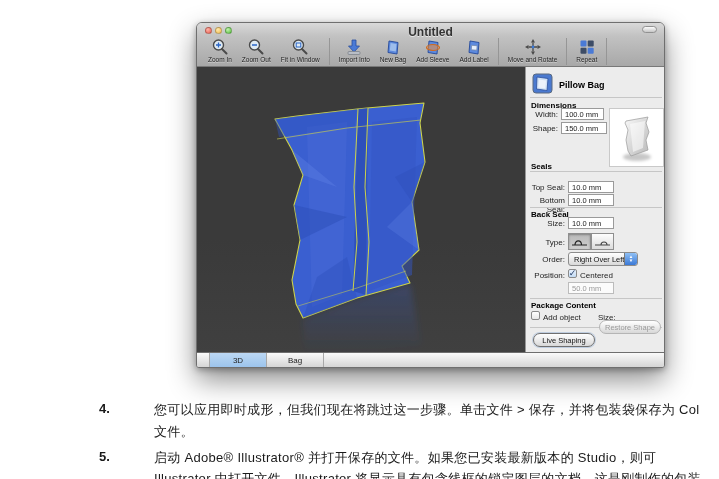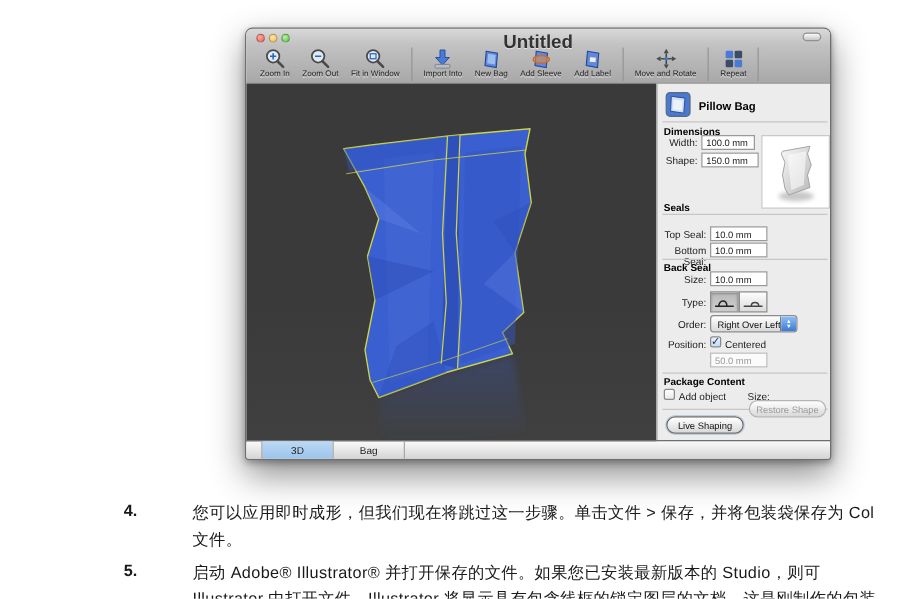--- a/index.html
+++ b/index.html
@@ -14,21 +14,21 @@
     box-shadow:0 12px 28px rgba(0,0,0,.45), 0 2px 6px rgba(0,0,0,.3);
     background:#ececec;box-sizing:border-box;overflow:hidden;
   }
   .chrome-header{
     position:absolute;left:0;top:0;right:0;height:44px;
     background:linear-gradient(#d9d9d9,#c2c2c2 30%,#a8a8a8);
     border-bottom:1px solid #787878;box-sizing:border-box;
   }
   .window-title{
     position:absolute;top:2px;left:0;right:0;text-align:center;
-    font-size:15px;font-weight:bold;color:#333;text-shadow:0 1px 0 rgba(255,255,255,.6);
+    font-size:12px;font-weight:bold;color:#333;text-shadow:0 1px 0 rgba(255,255,255,.6);
   }
   .traffic{position:absolute;top:4px;left:8px;display:flex;gap:3px;}
   .light{width:7px;height:7px;border-radius:50%;box-sizing:border-box;border:1px solid rgba(0,0,0,.25);}
   .light.red{background:radial-gradient(circle at 35% 30%, #ffb3a8, #ec5f50);}
   .light.yellow{background:radial-gradient(circle at 35% 30%, #ffe9ad, #f5bd4f);}
   .light.green{background:radial-gradient(circle at 35% 30%, #c4f2b0, #58c33e);}
   .toolbar-pill{
     position:absolute;top:3px;right:7px;width:15px;height:7px;border-radius:4px;
     background:linear-gradient(#fbfbfb,#c6c6c6);border:1px solid #919191;box-sizing:border-box;
   }

